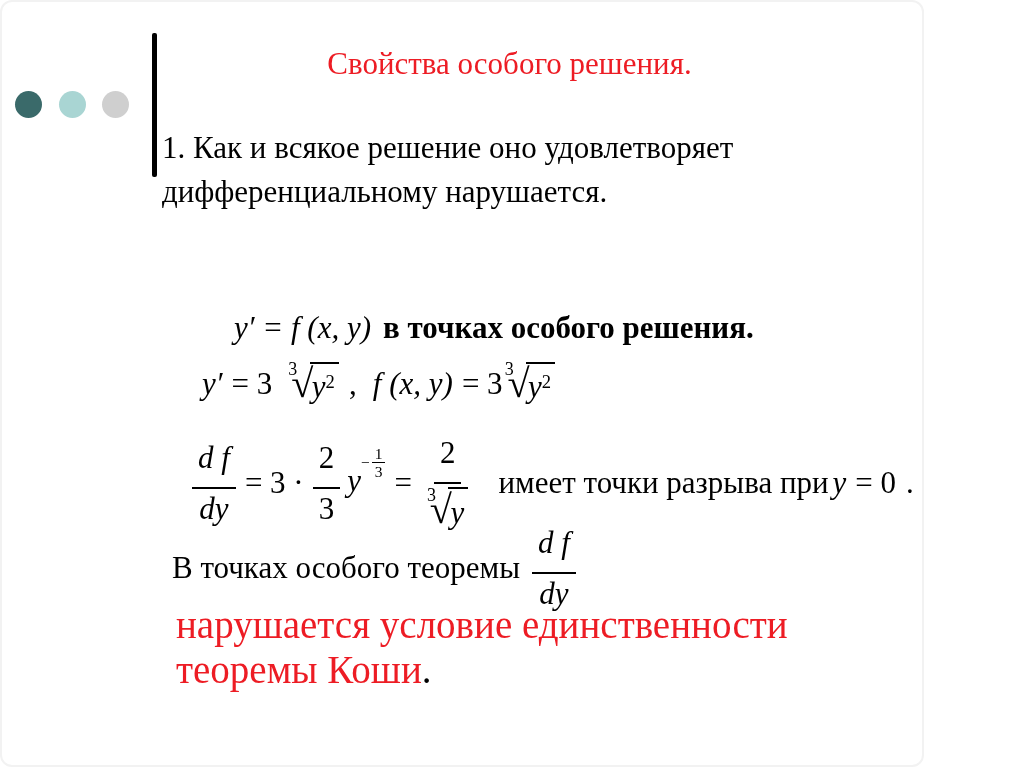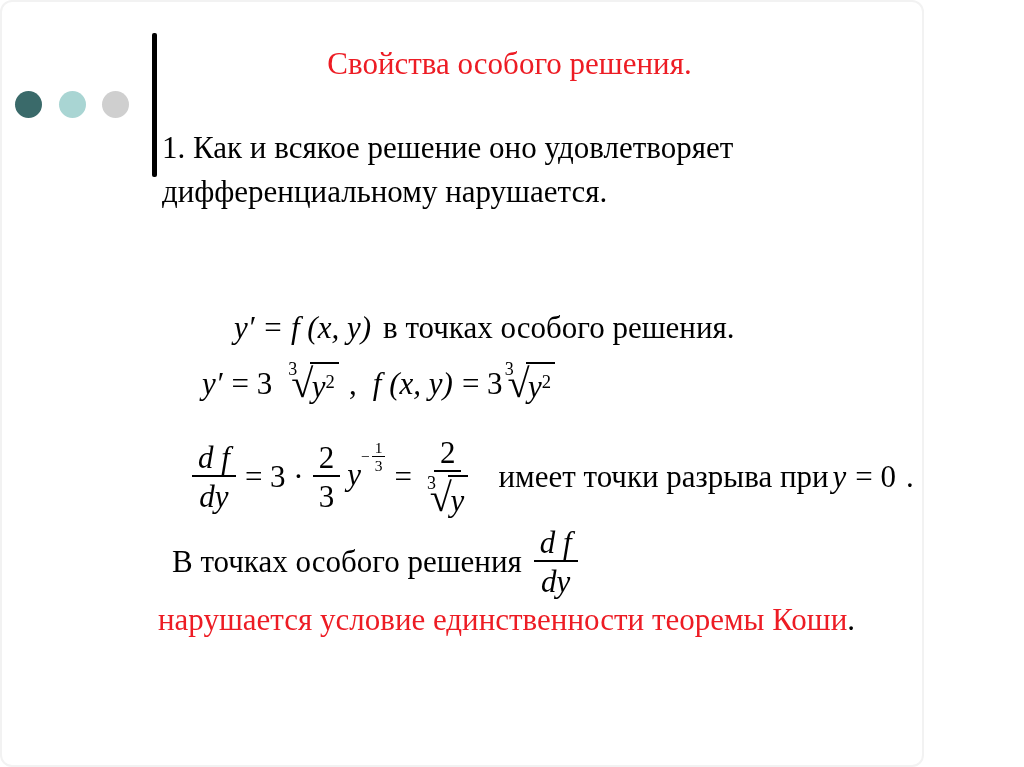--- a/index.html
+++ b/index.html
@@ -20,37 +20,37 @@
 
   .p1 { position:absolute; left:160px; top:124px; font-size:31px; line-height:44px; }
   .p2 { position:absolute; left:168px; top:264px; font-size:31px; }
 
   .row { position:absolute; display:flex; align-items:center; white-space:nowrap; font-size:31px; }
   .eq-inline { left:232px; top:308px; }
   .eq2 { left:200px; top:360px; }
   .eq3 { left:190px; top:434px; }
   .p3  { left:170px; top:524px; }
 
-  .p4 { position:absolute; left:156px; top:600px; font-size:31px; }
+  .p4 { position:absolute; left:174px; top:600px; font-size:39px; }
   .red { color:#ED1C24; }
 
   .it { font-style:italic; }
   .op { margin:0 9px; }
   .op-tight { margin:0 2px 0 9px; }
   .gap-l { margin-left:7px; }
   .comma { margin:0 16px 0 10px; }
-  .tail-gap { margin-left:12px; }
+  .tail-gap { margin-left:12px;font-weight:bold; }
   .tail2 { margin-left:24px; margin-right:4px;font-family:Liberation Serif, serif; }
   .sp-r { margin-right:9px; }
   .period { margin-left:10px; }
 
   
   .frac { display:inline-flex; flex-direction:column; align-items:center;
           text-align:center; line-height:1.08; }
-  .fnum { border-bottom:2px solid #000; padding:0 6px 1px; }
+  .fnum { border-bottom:2px solid #000; padding:0 6px 13px; }
   .fden { padding:3px 6px 0; }
   .frac-gap { margin:0 12px; }
 
   
   .nroot { white-space:nowrap; }
   .ridx  { font-size:.58em; position:relative; top:-.6em; margin-right:-.34em; z-index:1; }
   .rsign { font-size:1.3em; line-height:1; }
   .rcand { display:inline-block; border-top:2.5px solid #000; padding:.24em .14em 0 .07em;
            margin-left:-.12em; line-height:1; }
   sup.e2 { font-size:.6em; line-height:0; position:relative; top:-.5em; vertical-align:baseline; }
@@ -124,21 +124,21 @@
       <span class="fnum">2</span>
       <span class="fden"><span class="nroot"><sup class="ridx">3</sup><span class="rsign">√</span><span class="rcand"><span class="it">y</span></span></span></span>
     </span>
     <span class="tail2">имеет точки разрыва при</span>
     <span class="it sp-r">y</span>
     <span>= 0</span>
     <span class="period">.</span>
   </div>
 
   <div class="row p3">
-    <span>В точках особого решения</span>
+    <span>В точках особого теоремы</span>
     <span class="frac frac-gap">
       <span class="fnum it">d f</span>
       <span class="fden it">dy</span>
     </span>
   </div>
 
   <div class="p4">
     <span class="red">нарушается условие единственности теоремы Коши</span><span>.</span>
   </div>
 

